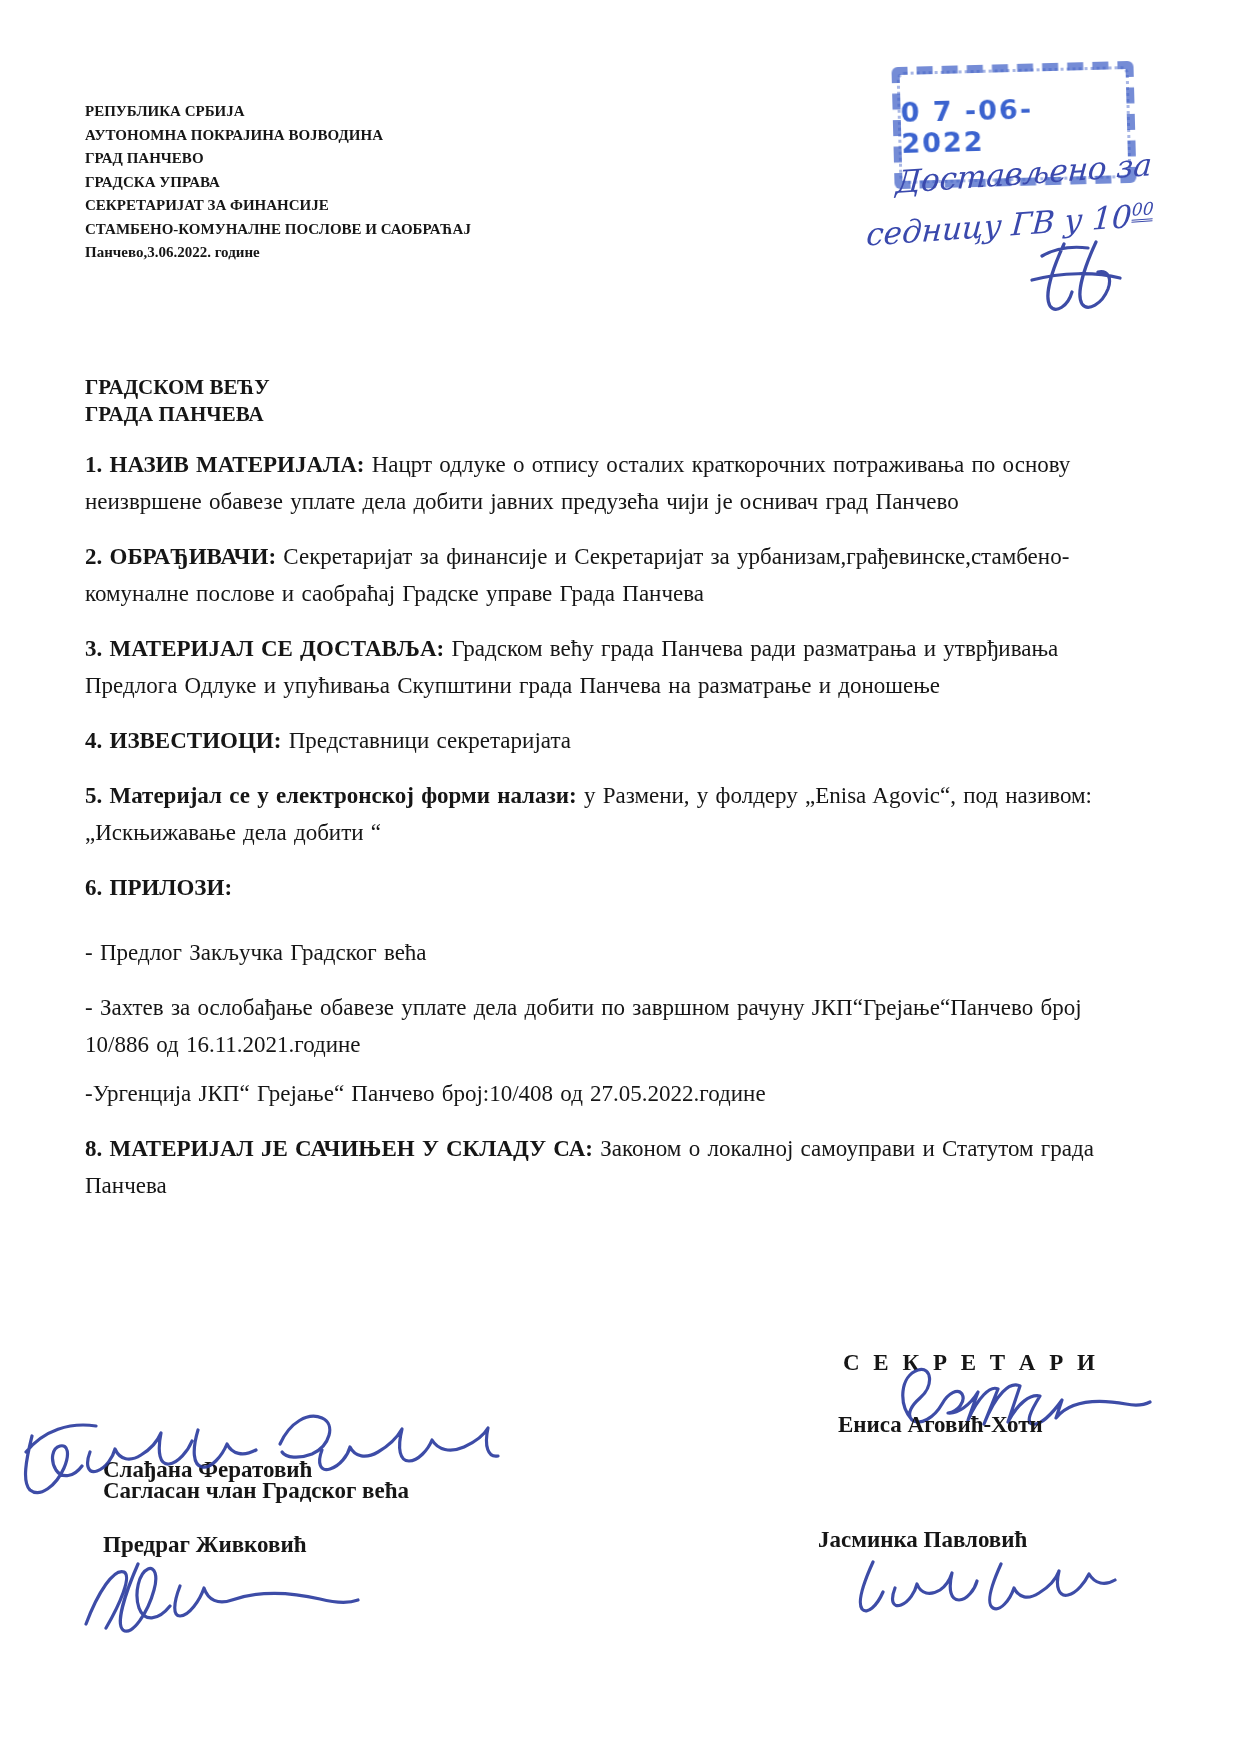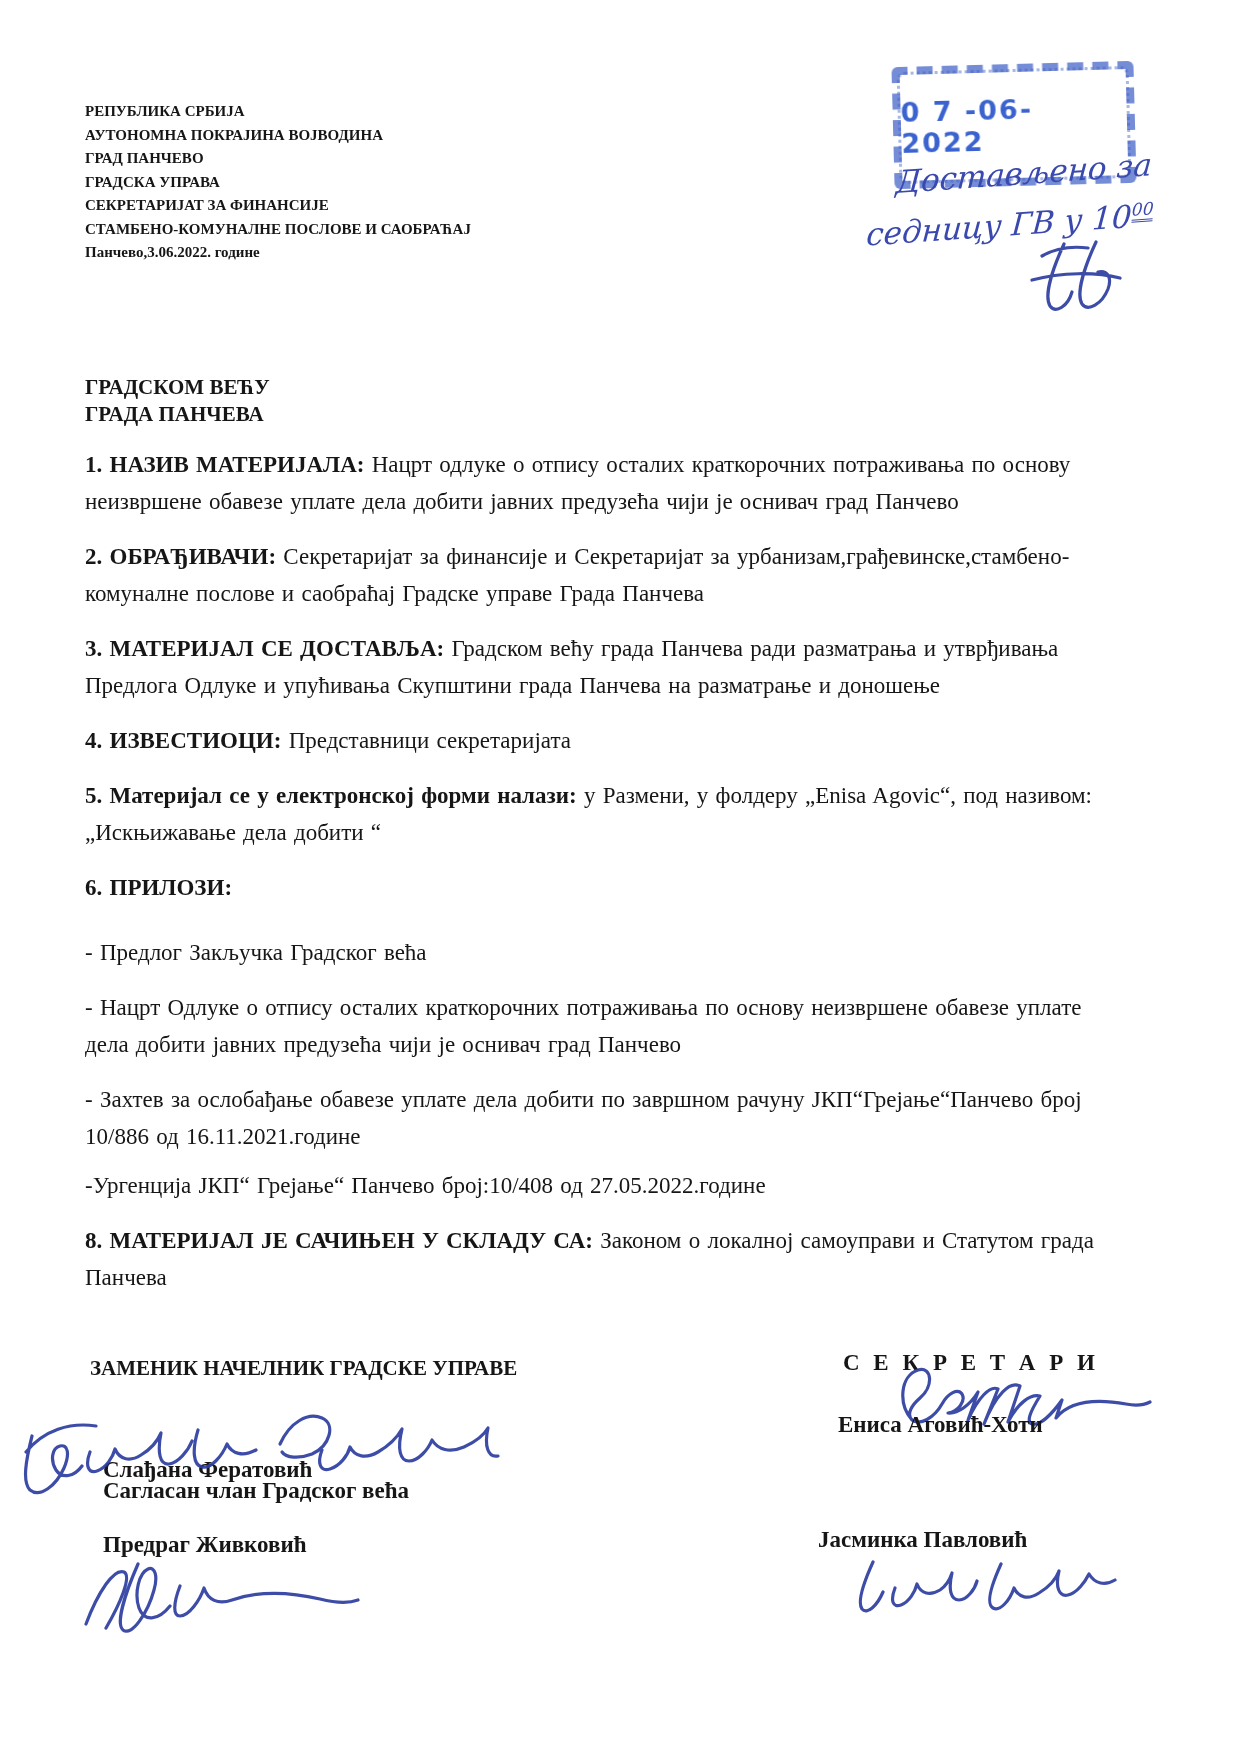--- a/index.html
+++ b/index.html
@@ -109,36 +109,32 @@
     <p>
       <strong>5. Материјал се у електронској форми налази:</strong>
       <span>у Размени, у фолдеру „Enisa Agovic“, под називом: „Искњижавање дела добити “</span>
     </p>
     <p class="gap-lg">
       <strong>6. ПРИЛОЗИ:</strong>
     </p>
     <p>
       <span>- Предлог Закључка Градског већа</span>
     </p>
-    <p>
-      <span>- Нацрт Одлуке о отпису осталих краткорочних потраживања по основу неизвршене обавезе уплате дела добити јавних предузећа чији је оснивач град Панчево</span>
-    </p>
     <p class="gap-sm">
       <span>- Захтев за ослобађање обавезе уплате дела добити по завршном рачуну ЈКП“Грејање“Панчево број 10/886 од 16.11.2021.године</span>
     </p>
     <p>
       <span>-Ургенција ЈКП“ Грејање“ Панчево број:10/408 од 27.05.2022.године</span>
     </p>
     <p>
       <strong>8. МАТЕРИЈАЛ ЈЕ САЧИЊЕН У СКЛАДУ СА:</strong>
       <span>Законом о локалној самоуправи и Статутом града Панчева</span>
     </p>
   </div>
 
-  <div class="abs sig-title" style="left:90px; top:1356px;">ЗАМЕНИК НАЧЕЛНИК ГРАДСКЕ УПРАВЕ</div>
   <div class="abs sig-title" style="left:843px; top:1350px; font-size:23px; letter-spacing:4px;">С Е К Р Е Т А Р И</div>
 
   <svg class="ink" style="left:878px; top:1358px;" width="280" height="80" viewBox="0 0 280 80">
     <path d="M34 62 C20 46 22 18 40 12 C54 8 56 28 42 40 C34 47 28 56 34 62 C42 68 56 60 64 46 M64 46 C70 35 80 30 84 36 C88 43 80 54 70 55 C80 56 92 47 100 34 L90 62 C100 40 112 27 120 31 L106 66 C118 36 132 23 142 28 L130 64 C140 45 152 36 162 38 C152 54 148 64 154 66 C162 68 174 56 184 42 L178 60 C190 45 214 40 248 46 C258 48 266 47 272 44"></path>
   </svg>
   <div class="abs sig-name" style="left:838px; top:1412px;">Ениса Аговић-Хоти</div>
 
   <div class="abs sig-name" style="left:103px; top:1416px;margin-top:41px;">Слађана Фератовић</div>
   <svg class="ink" style="left:18px; top:1402px;" width="490" height="105" viewBox="0 0 490 105">
     <path d="M8 50 C26 28 52 20 78 24 M14 34 C8 58 4 80 12 88 C22 96 38 84 46 66 C52 52 50 42 42 44 C34 46 32 58 38 68 C44 77 56 75 64 64 M72 50 C67 63 70 72 79 69 C88 66 95 55 97 47 C102 58 112 60 123 53 C133 47 140 38 143 31 C139 51 142 63 151 62 C160 61 170 49 174 39 M180 28 C174 48 175 63 184 65 C193 67 204 54 209 42 C214 52 225 55 238 48"></path>

